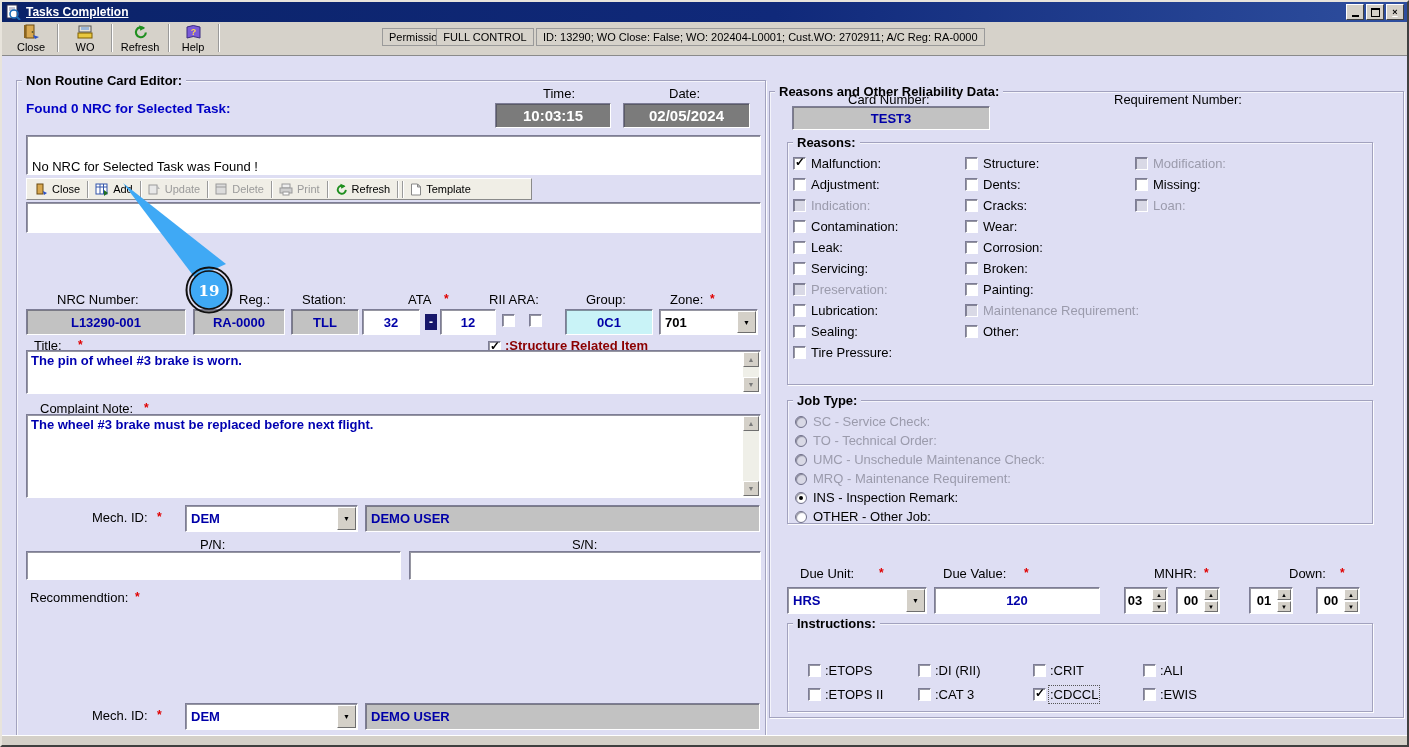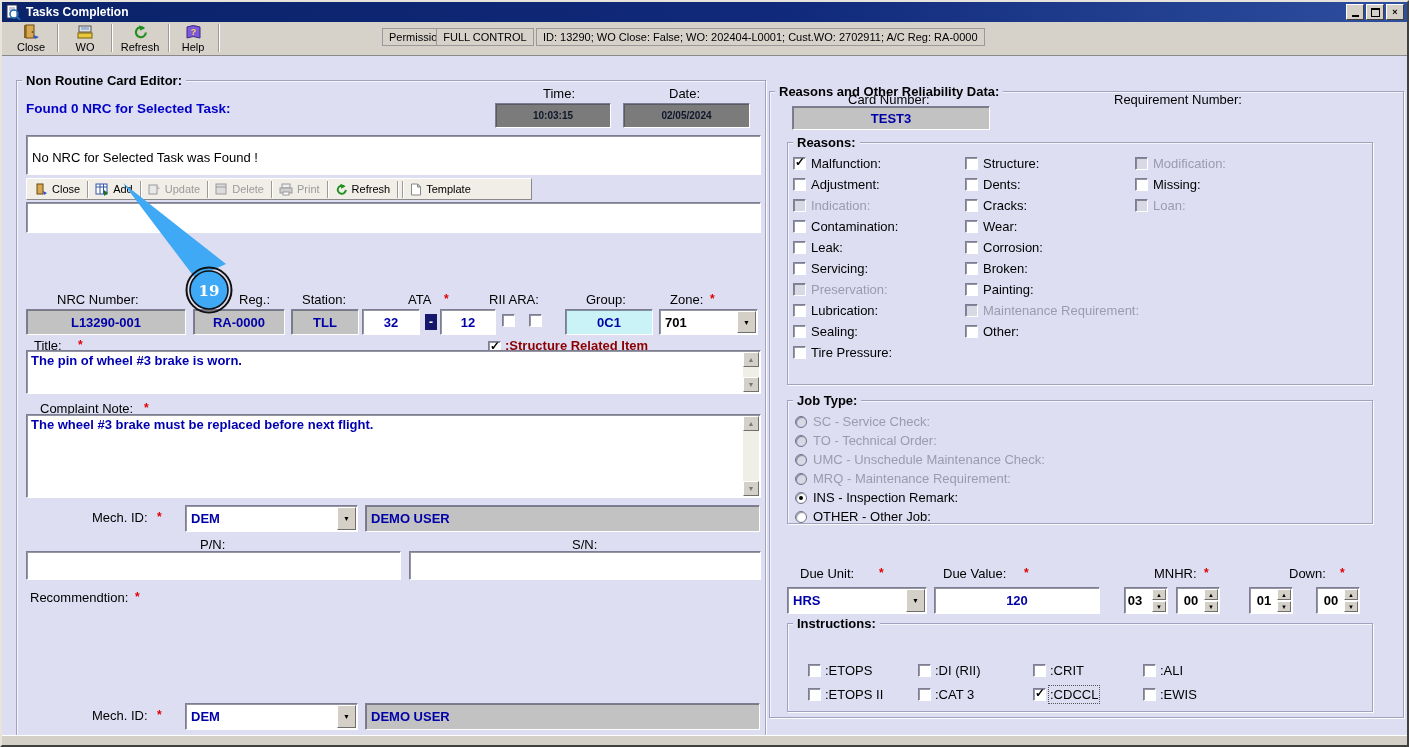--- a/index.html
+++ b/index.html
@@ -2,21 +2,21 @@
 <html><head>
 <meta charset="utf-8">
 <style>
   html,body{margin:0;padding:0;background:#808080;}
   body{width:1409px;height:747px;font-family:"Liberation Sans",sans-serif;}
   #app{position:relative;width:1409px;height:747px;background:#DEDEF3;overflow:hidden;
        border:2px solid;border-color:#E8E4DC #404040 #404040 #E8E4DC;box-sizing:border-box;}
   
   .titlebar{position:absolute;left:0;top:0;right:0;height:20px;
     background:linear-gradient(90deg,#0B2369 0%,#10297a 55%,#2E4E9E 100%);
-    display:flex;align-items:center;color:#fff;}
+    display:flex;align-items:center;color:#fff;text-decoration:underline;}
   .titletext{font-size:12px;font-weight:bold;margin-left:5px;}
   .winbtns{margin-left:auto;display:flex;gap:2px;margin-right:3px;}
   .winbtn{width:16px;height:14px;background:#D4D0C8;border:1px solid;border-color:#fff #404040 #404040 #fff;
     display:flex;align-items:center;justify-content:center;font-size:9px;font-weight:bold;color:#000;line-height:1;}
   .min-glyph{width:7px;height:2px;background:#000;margin-top:7px;}
   .rest-glyph{width:7px;height:6px;border:1px solid #000;border-top-width:2px;background:#D4D0C8;}
   
   .maintb{position:absolute;left:0;top:20px;right:0;height:33px;background:#D6D2CA;border-bottom:1px solid #8a8a8a;}
   .tbtn{position:absolute;top:1px;height:30px;display:flex;flex-direction:column;align-items:center;justify-content:center;
     font-size:11px;color:#000;gap:1px;}
@@ -32,21 +32,21 @@
   .req{position:absolute;color:#E00000;font-size:12px;font-weight:bold;white-space:nowrap;}
   .dis{color:#9B9BAC !important;}
   
   .box{position:absolute;display:flex;align-items:center;justify-content:center;box-sizing:border-box;}
   .sunken{border:1px solid;border-color:#7D7D96 #FFFFFF #FFFFFF #7D7D96;box-shadow:inset 1px 1px 0 rgba(64,64,84,.55);}
   .gray{background:#C2C2C2;}
   .white{background:#FFFFFF;}
   .cyan{background:#C9F3F7;}
   .darkgray{background:#7B7B7B;}
   .navy{color:#0000A8;font-weight:bold;font-size:13px;}
-  .cream{color:#0f172a;font-weight:bold;font-size:10px;}
+  .cream{color:#ffffff;font-weight:bold;font-size:15px;}
   .leftal{justify-content:flex-start;padding-left:5px;}
   
   .dd-btn{position:absolute;right:1px;top:1px;bottom:1px;width:17px;background:#D4D0C8;
     border:1px solid;border-color:#fff #6f6f6f #6f6f6f #fff;display:flex;align-items:center;justify-content:center;
     font-size:7px;color:#000;}
   .spin{position:absolute;right:1px;top:1px;bottom:1px;width:14px;display:flex;flex-direction:column;gap:1px;}
   .spin span{flex:1;background:#D4D0C8;border:1px solid;border-color:#fff #6f6f6f #6f6f6f #fff;
     display:flex;align-items:center;justify-content:center;font-size:6px;color:#000;}
   
   .cb{position:absolute;width:13px;height:13px;background:#fff;border:1px solid;
@@ -153,21 +153,21 @@
 
   <span class="lbl lbl13" style="left:541px;top:84px;">Time:</span>
   <span class="lbl lbl13" style="left:667px;top:84px;">Date:</span>
   <div class="box sunken darkgray" style="left:493px;top:101px;width:116px;height:25px;">
     <span class="cream">10:03:15</span>
   </div>
   <div class="box sunken darkgray" style="left:621px;top:101px;width:127px;height:25px;">
     <span class="cream">02/05/2024</span>
   </div>
 
-  <div class="box sunken white leftal" style="left:24px;top:133px;width:735px;height:40px;align-items:center;padding-top:5px;">
+  <div class="box sunken white leftal" style="left:24px;top:133px;width:735px;height:40px;align-items:flex-end;padding-top:5px;">
     <span style="font-size:13px;color:#000;">No NRC for Selected Task was Found !</span>
   </div>
 
   <div class="strip" style="left:24px;top:176px;width:506px;height:22px;">
     <span class="mbtn">
       <svg width="13" height="13" viewBox="0 0 13 13">
         <rect x="2" y="1" width="6" height="10" fill="#D8A850" stroke="#6b4a10"></rect>
         <path d="M8 8 l4 2 -3 2z" fill="#2a50c8"></path>
       </svg>
       <span>Close</span>

